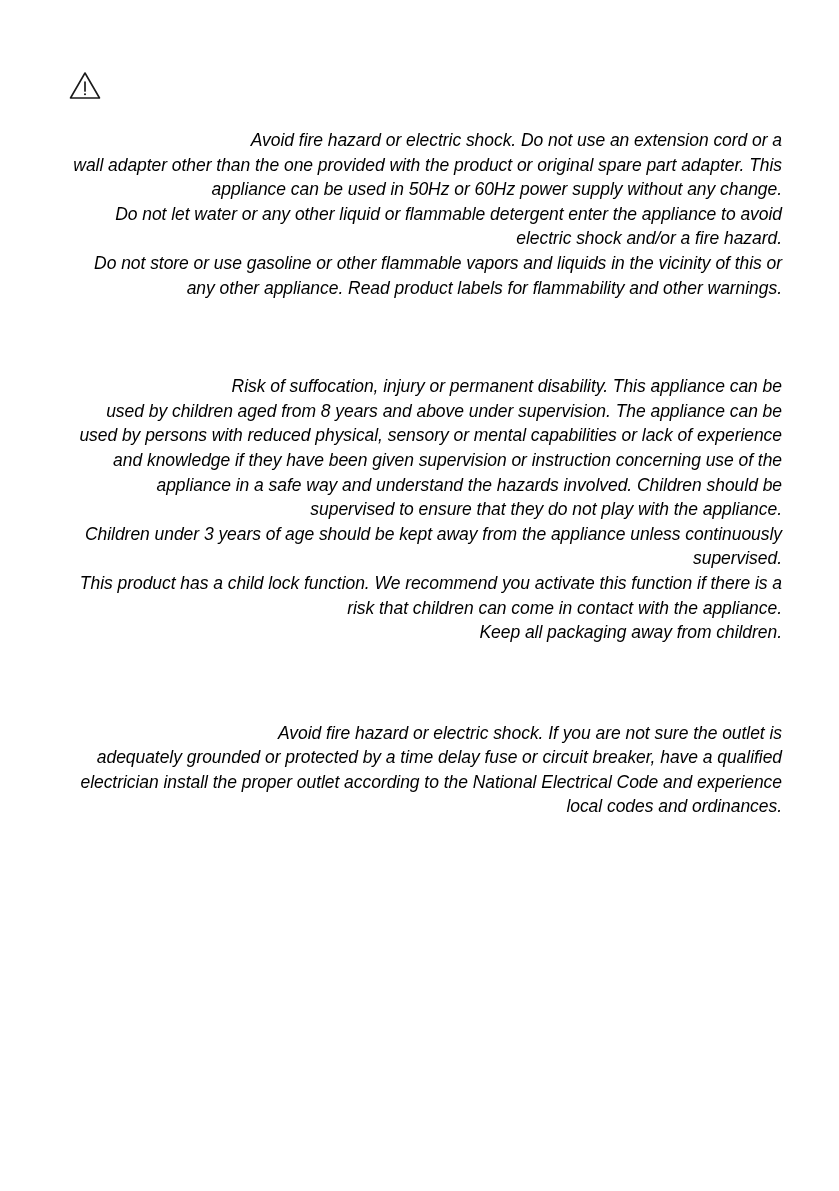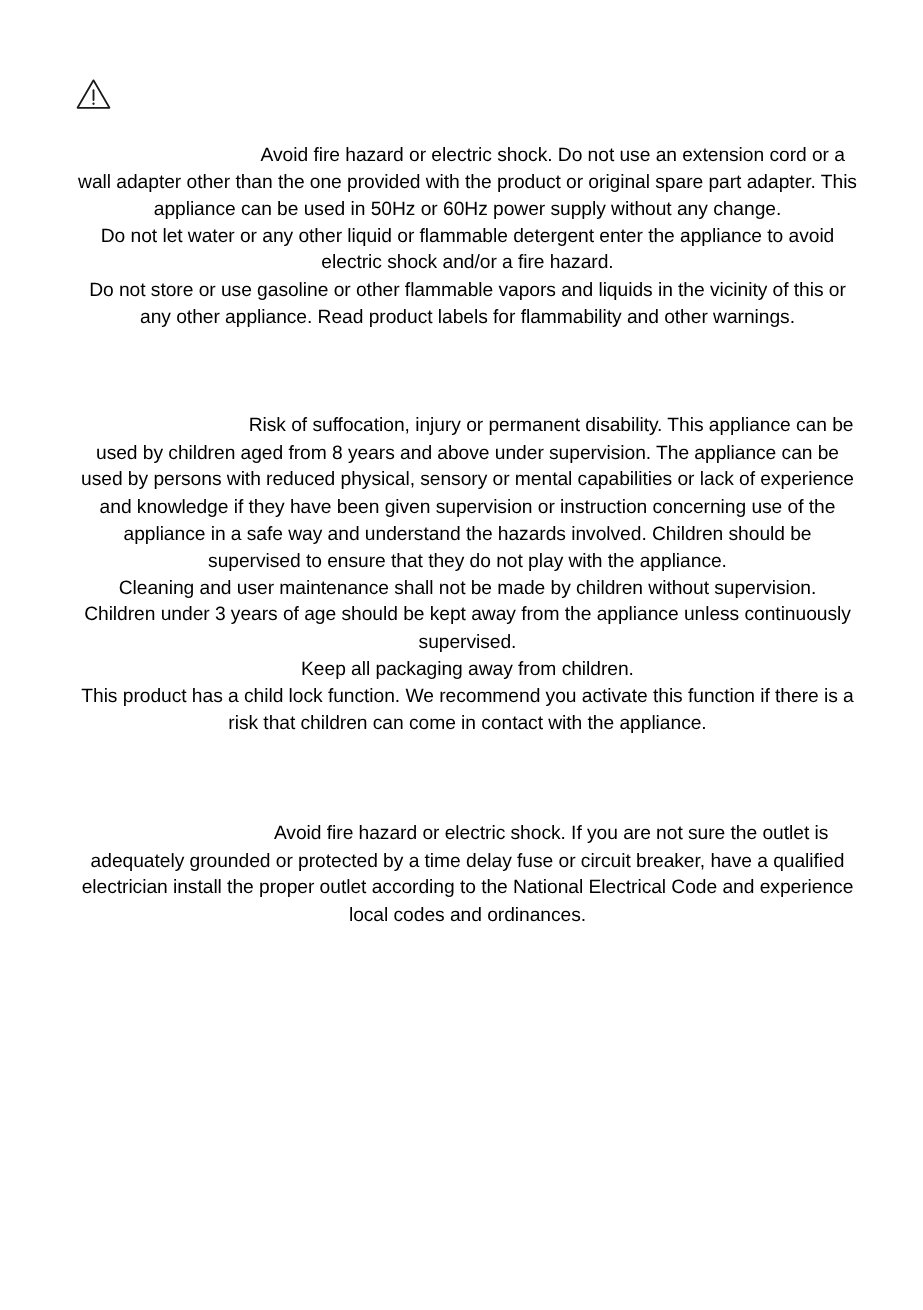--- a/index.html
+++ b/index.html
@@ -35,22 +35,23 @@
     margin-left: 0px;
     margin-bottom: 28px;
   }
   .block {
     margin: 0 0 0 0;
   }
   p.para {
     margin: 0 0 0 0;
     font-size: 17.5px;
     line-height: 24.6px;
-    text-align: center;
+    text-align: right;
     letter-spacing: -0.05px;
+    font-style: italic;
   }
   .indent-lead {
     display: inline-block;
     width: 155px;
   }
   .indent-lead2 {
     display: inline-block;
     width: 152px;
   }
   .gap-block-1 { height: 74px; }
@@ -72,24 +73,23 @@
     <div class="block">
       <p class="para"><span class="indent-lead"></span><span>Avoid fire hazard or electric shock. Do not use an extension cord or a wall adapter other than the one provided with the product or original spare part adapter. This appliance can be used in 50Hz or 60Hz power supply without any change.</span></p>
       <p class="para">Do not let water or any other liquid or flammable detergent enter the appliance to avoid electric shock and/or a fire hazard.</p>
       <p class="para">Do not store or use gasoline or other flammable vapors and liquids in the vicinity of this or any other appliance. Read product labels for flammability and other warnings.</p>
     </div>
 
     <div class="gap-block-1"></div>
 
     <div class="block">
       <p class="para"><span class="indent-lead2"></span><span>Risk of suffocation, injury or permanent disability. This appliance can be used by children aged from 8 years and above under supervision. The appliance can be used by persons with reduced physical, sensory or mental capabilities or lack of experience and knowledge if they have been given supervision or instruction concerning use of the appliance in a safe way and understand the hazards involved. Children should be supervised to ensure that they do not play with the appliance.</span></p>
-      <p class="para">Cleaning and user maintenance shall not be made by children without supervision.</p>
       <p class="para">Children under 3 years of age should be kept away from the appliance unless continuously supervised.</p>
+      <p class="para">This product has a child lock function. We recommend you activate this function if there is a risk that children can come in contact with the appliance.</p>
       <p class="para">Keep all packaging away from children.</p>
-      <p class="para">This product has a child lock function. We recommend you activate this function if there is a risk that children can come in contact with the appliance.</p>
     </div>
 
     <div class="gap-block-2"></div>
 
     <div class="block">
       <p class="para"><span class="indent-lead2"></span><span>Avoid fire hazard or electric shock. If you are not sure the outlet is adequately grounded or protected by a time delay fuse or circuit breaker, have a qualified electrician install the proper outlet according to the National Electrical Code and experience local codes and ordinances.</span></p>
     </div>
 
     <div class="gap-block-3"></div>
 

